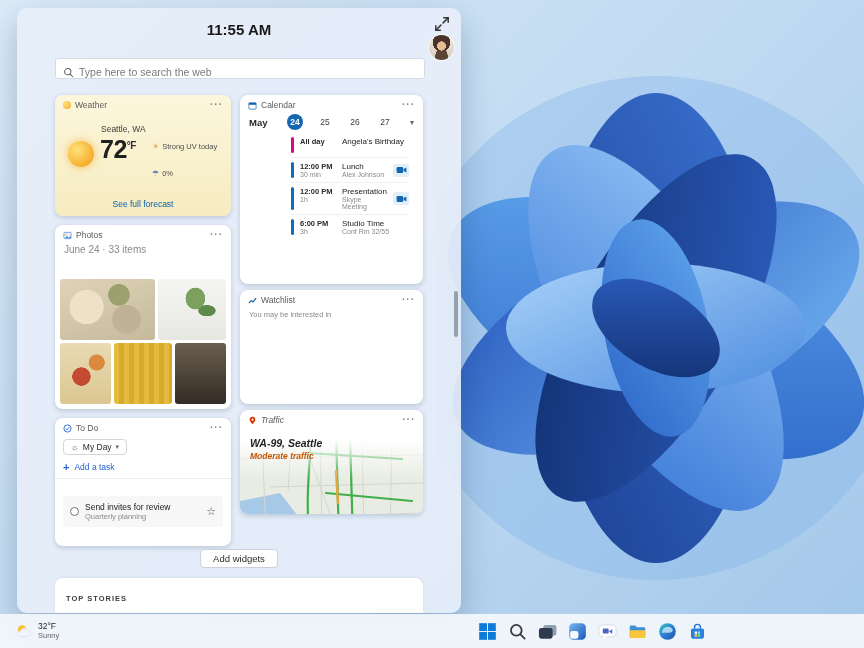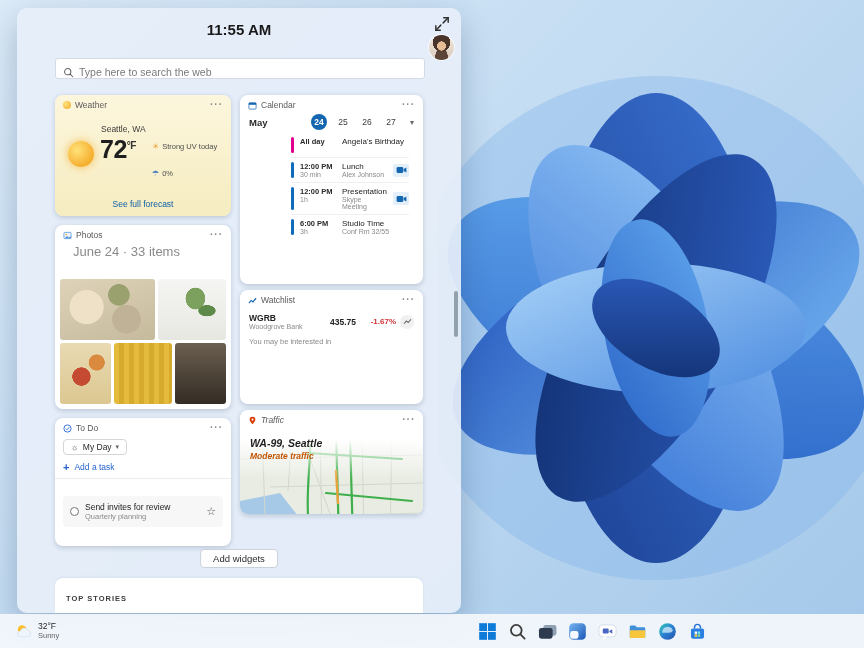--- a/index.html
+++ b/index.html
@@ -62,21 +62,21 @@
     color:#4f4f4f; line-height:1.3; display:flex; gap:3px; }
   .w-uv { color:#e8a33d; font-size:8px; flex:none; }
   .w-precip { position:absolute; left:97px; top:74px; font-size:7.5px; color:#4f4f4f;
     display:flex; gap:3px; align-items:center; }
   .w-umb { color:#4f83c4; font-size:8px; }
   .w-link { position:absolute; left:0; right:0; bottom:7px; text-align:center;
     font-size:8.5px; color:#0b5ea8; cursor:pointer; }
 
   
   .calendar { left:223px; top:87px; width:183px; height:189px; }
-  .cal-date-row { display:flex; align-items:center; padding:1px 9px 3px; gap:8px; }
+  .cal-date-row { display:flex; align-items:center; padding:1px 9px 3px; gap:14px; }
   .cal-month { font-size:9.5px; font-weight:700; color:#2b2b2b; margin-right:auto; }
   .cal-day { width:16px; height:16px; border-radius:50%; display:grid; place-items:center;
     font-size:8.5px; color:#3c3c3c; cursor:pointer; }
   .cal-day.sel { background:#1566b0; color:#fff; font-weight:700; }
   .cal-chevron { font-size:8px; color:#666; margin-left:3px; cursor:pointer; }
   .cal-events { padding:0 14px;margin-left:37px; }
   .cal-event { display:flex; gap:6px; padding:4px 0; border-bottom:1px solid #f0f0f0;
     align-items:flex-start; cursor:pointer; }
   .cal-event:last-child { border-bottom:none; }
   .ev-bar { width:3px; border-radius:2px; align-self:stretch; min-height:16px; flex:none; }
@@ -88,21 +88,21 @@
   .ev-main .s { display:block; font-size:7px; color:#8a8a8a; }
   .ev-video { width:16px; height:13px; flex:none; align-self:center; background:#e3f0fb;
     border-radius:2px; display:grid; place-items:center; cursor:pointer; }
   .ev-video svg { width:11px; height:8px; }
 
   
   .photos { left:38px; top:217px; width:176px; height:184px; }
   .ph-title-row { display:flex; align-items:baseline; padding:2px 9px 0; }
   .ph-heading { font-size:11px; font-weight:700; color:#222; }
   .ph-seeall { margin-left:auto; font-size:8px; color:#0b5ea8; cursor:pointer; }
-  .ph-sub { padding:1px 18px; font-size:13px; color:#8a8a8a; }
+  .ph-sub { padding:1px 9px; font-size:10px; color:#8a8a8a; }
   .ph-grid { position:absolute; left:5px; right:5px; top:54px; bottom:5px;
     display:flex; flex-direction:column; gap:3px; }
   .ph-row { display:flex; gap:3px; flex:1; }
   .tile { border-radius:3px; cursor:pointer; }
   .tileA { flex:58; background:
     radial-gradient(circle at 62% 26%, #9aa06e 0 14%, transparent 15%),
     radial-gradient(circle at 28% 46%, #efe0c8 0 22%, transparent 23%),
     radial-gradient(circle at 70% 66%, #bfb297 0 18%, transparent 19%),
     linear-gradient(160deg,#ded2b8,#c6ba9d); }
   .tileB { flex:42; background:
@@ -378,33 +378,20 @@
 
     <article class="card watchlist">
       <header class="card-head">
         <svg class="h-ico" viewBox="0 0 10 10">
           <polyline points="1,8 3.5,5 5.5,6.5 9,2.5" fill="none" stroke="#1566b0" stroke-width="1.3"></polyline>
         </svg>
         <span class="card-title">Watchlist</span>
         <span class="more">···</span>
       </header>
 
-      <div class="wl-row">
-        <span class="wl-sym">
-          <span class="s">WGRB</span>
-          <span class="n">Woodgrove Bank</span>
-        </span>
-        <span class="wl-price">435.75</span>
-        <span class="wl-chg" style="color: rgb(209, 52, 56);">-1.67%</span>
-        <span class="wl-ico">
-          <svg viewBox="0 0 10 10">
-              <polyline points="1,7.5 3.8,4.5 5.8,6 9,2.5" fill="none" stroke="#6a6a6a" stroke-width="1.2"></polyline>
-            </svg>
-        </span>
-      </div>
 
       <div class="wl-suggest">You may be interested in</div>
 
     </article>
 
     <article class="card todo">
       <header class="card-head">
         <svg class="h-ico" viewBox="0 0 10 10">
           <circle cx="5" cy="5" r="4" fill="none" stroke="#2564cf" stroke-width="1"></circle>
           <path d="M3.2 5.2 l1.3 1.3 2.4-2.8" fill="none" stroke="#2564cf" stroke-width="1"></path>

